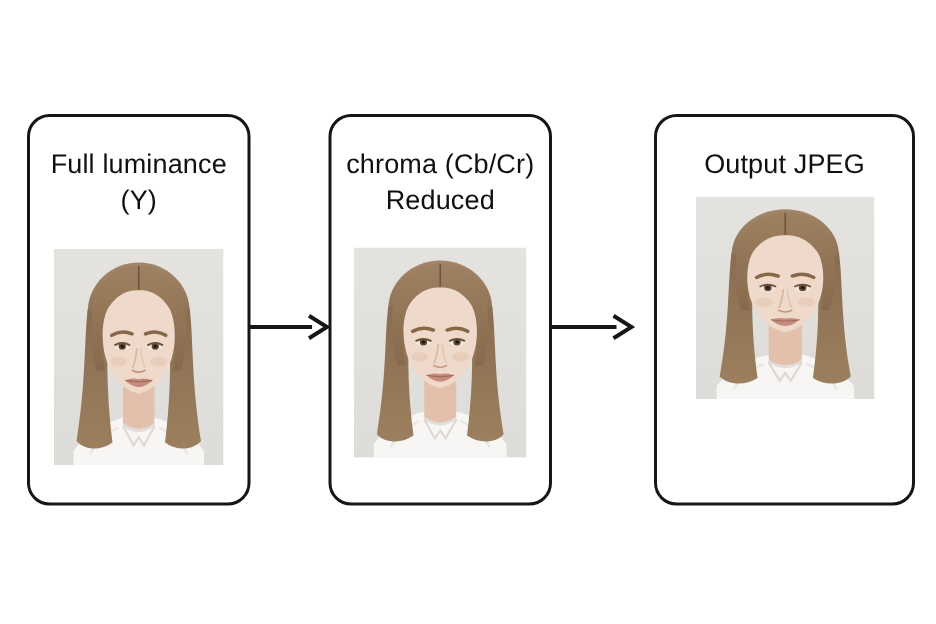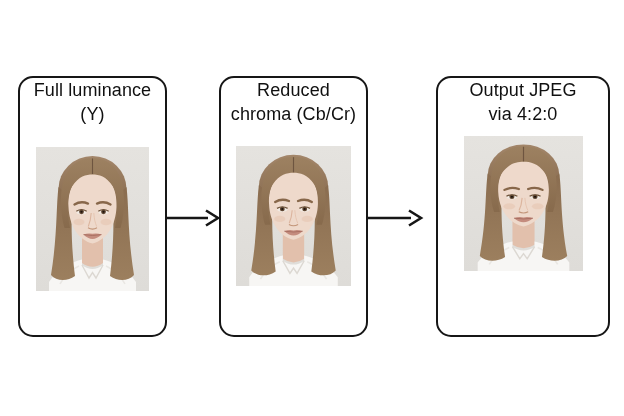--- a/index.html
+++ b/index.html
@@ -16,20 +16,21 @@
     overflow: hidden;
   }
   .step-box {
     position: absolute;
     top: 76px;
     height: 261px;
     box-sizing: border-box;
     border: 2.2px solid #161616;
     border-radius: 15px;
     background: #ffffff;
+    padding-top: 19px;
     text-align: center;
   }
   .box-1 { left: 18px;  width: 149px; }
   .box-2 { left: 219px; width: 149px; }
   .box-3 { left: 436px; width: 174px; }
 
   .step-label {
     font-size: 18px;
     line-height: 24px;
     color: #101010;
@@ -136,36 +137,35 @@
       </svg>
   </section>
 
   <svg class="flow-arrow arrow-1" viewBox="0 0 55 22" preserveAspectRatio="none">
     <path d="M0,11 H42" stroke="#161616" stroke-width="2.6" fill="none"></path>
     <path d="M40,3.5 L52,11 L40,18.5" stroke="#161616" stroke-width="2.6" fill="none" stroke-linejoin="miter"></path>
   </svg>
 
   <section class="step-box box-2">
     <div class="step-label">
+      <div>chroma (Cb/Cr)</div>
       <div>Reduced</div>
-      <div>chroma (Cb/Cr)</div>
     </div>
     <svg class="portrait-photo" viewBox="0 0 113 144" preserveAspectRatio="none">
         <use href="#portrait"></use>
       </svg>
   </section>
 
   <svg class="flow-arrow arrow-2" viewBox="0 0 58 22" preserveAspectRatio="none">
     <path d="M0,11 H45" stroke="#161616" stroke-width="2.6" fill="none"></path>
     <path d="M43,3.5 L55,11 L43,18.5" stroke="#161616" stroke-width="2.6" fill="none" stroke-linejoin="miter"></path>
   </svg>
 
   <section class="step-box box-3">
     <div class="step-label">
       <div>Output JPEG</div>
-      <div>via 4:2:0</div>
     </div>
     <svg class="portrait-photo" viewBox="0 0 113 144" preserveAspectRatio="none">
         <use href="#portrait"></use>
       </svg>
   </section>
 
 </div>
 
 </body></html>

